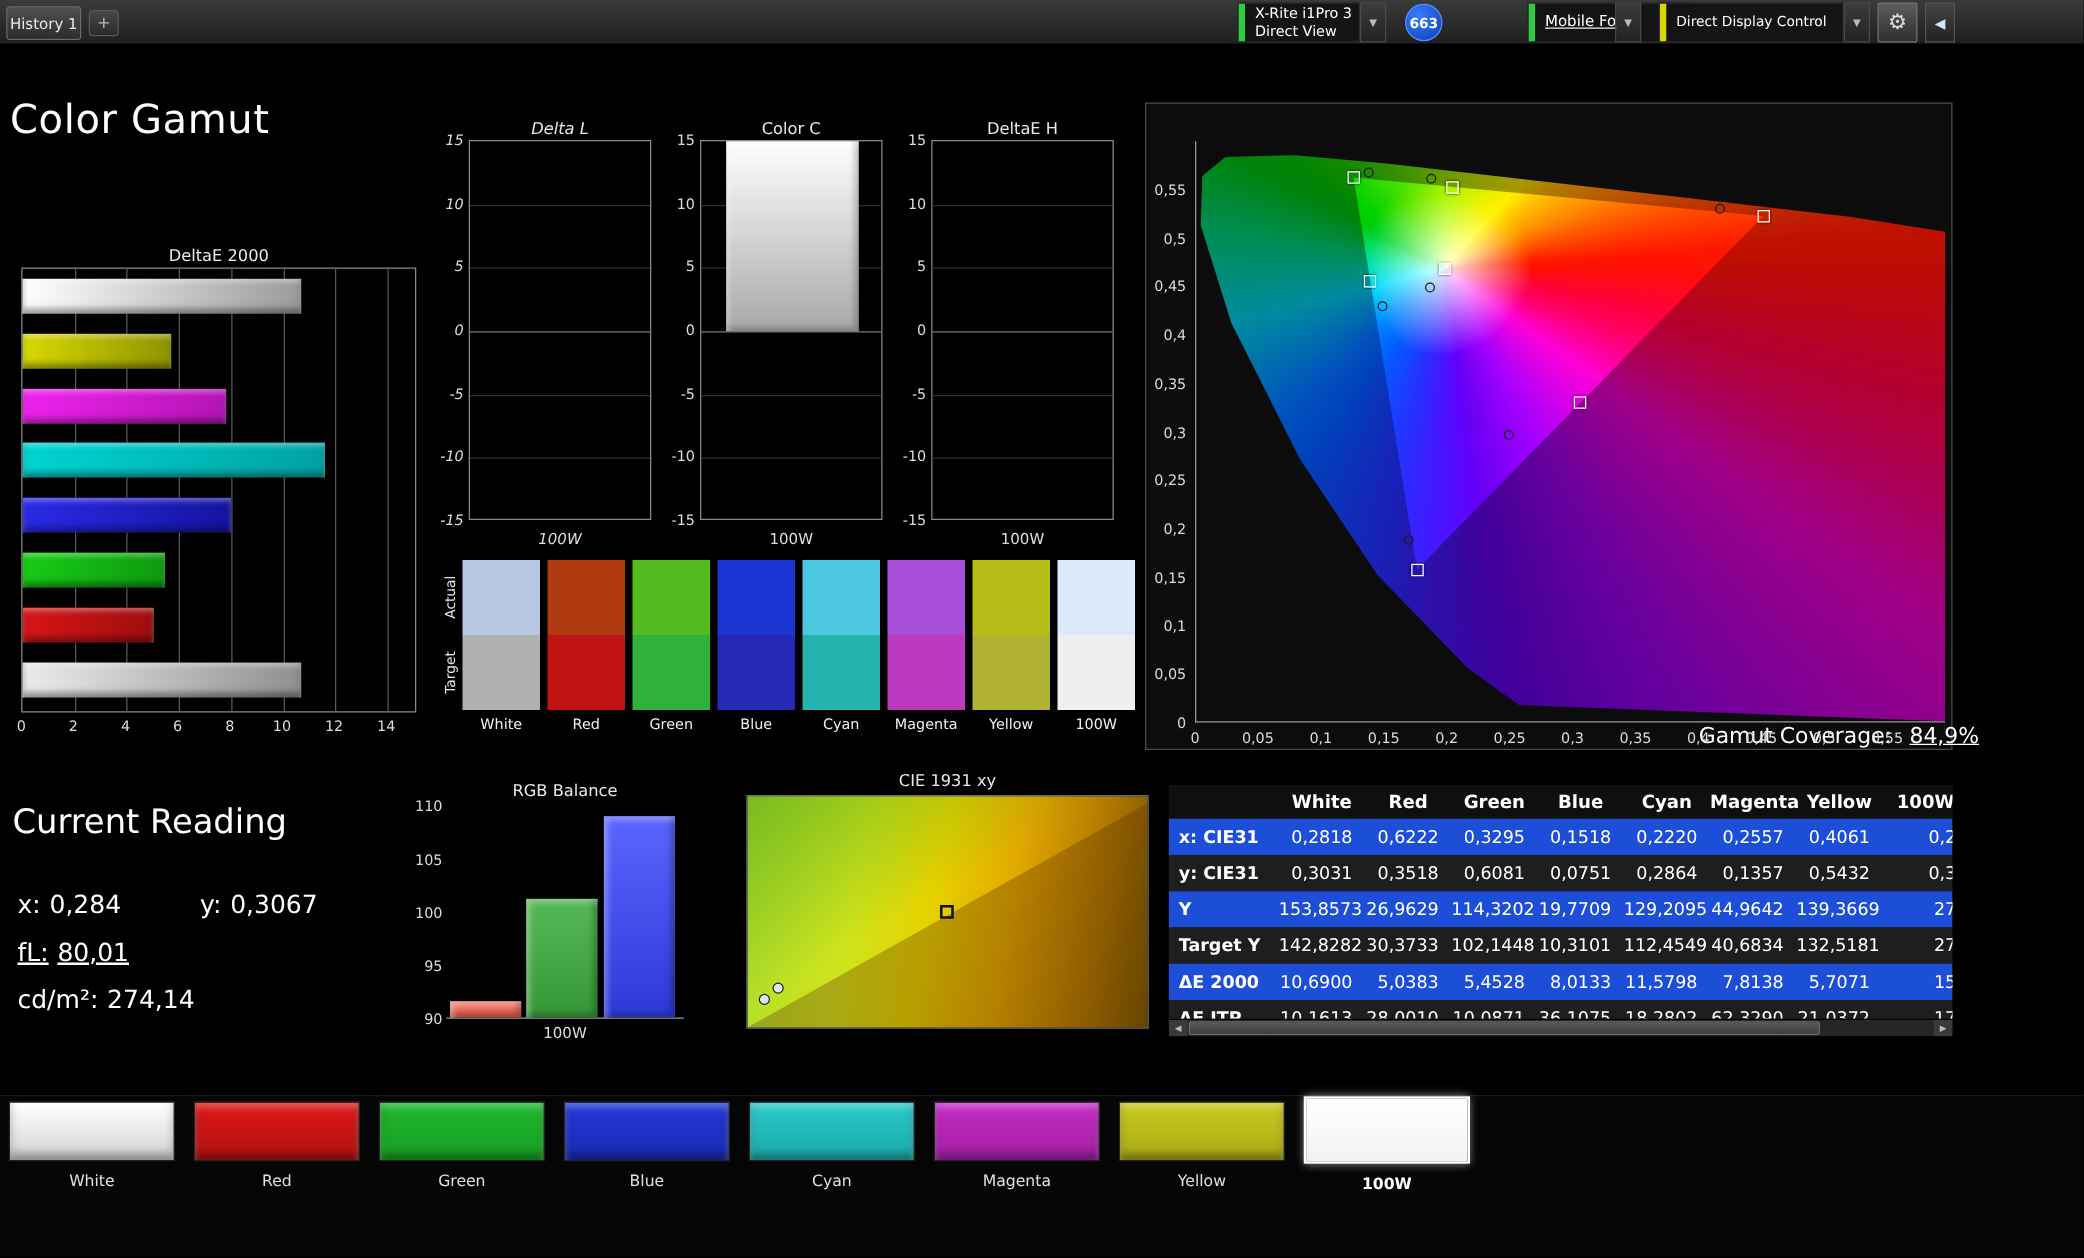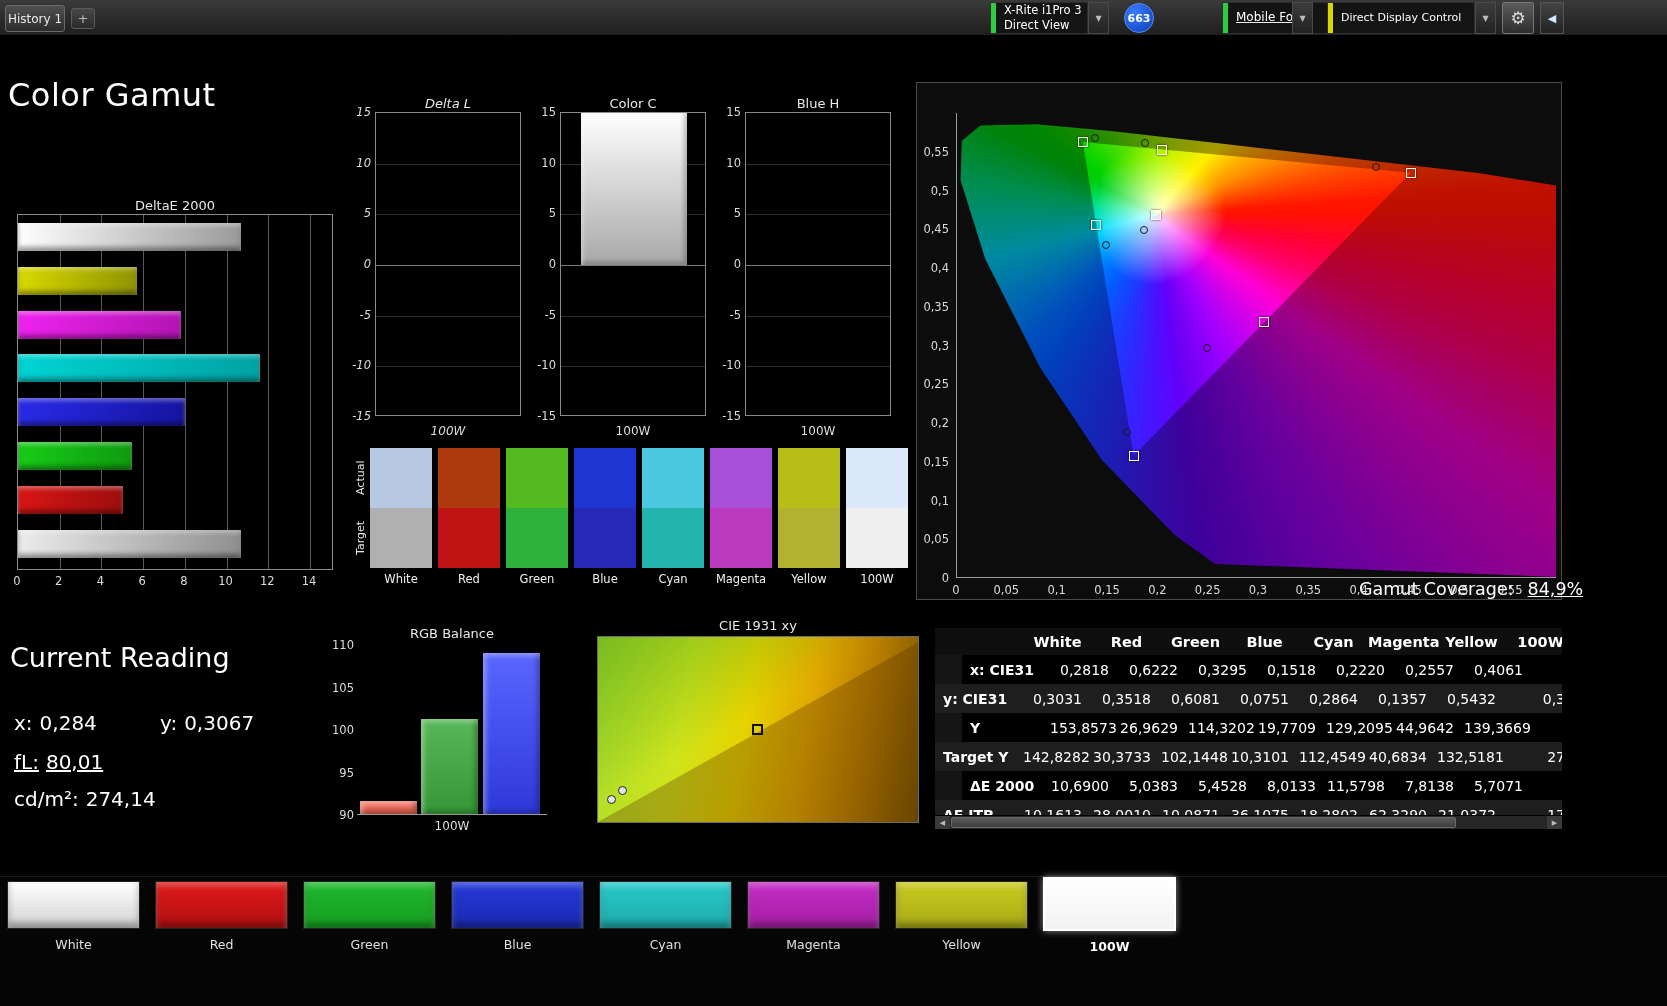--- a/index.html
+++ b/index.html
@@ -121,21 +121,21 @@
       clip-path:polygon(0 100%, 100% 3%, 100% 100%); }
   .cie31-square { position:absolute; width:11px; height:11px; border:2px solid #101010; }
   .cie31-dot { position:absolute; width:9px; height:9px; border-radius:50%; border:1.5px solid #222; background:#dfe6ea; }
 
   
   #rtable { position:absolute; left:935px; top:628px; width:627px; height:201px; background:#151515; overflow:hidden; }
   .thead { display:flex; height:27px; align-items:center; background:#0f0f0f; }
   .th { flex:none; width:69px; text-align:center; font-size:14.5px; font-weight:bold; color:#fff; }
   .th.lbl { width:88px; }
   .tr { display:flex; height:29px; align-items:center; }
-  .tr.even { background:#000000;margin-left:27px; } .tr.odd { background:#1e1e1e; }
+  .tr.even { background:#1d4ed8; } .tr.odd { background:#1e1e1e; }
   .td { flex:none; width:69px; text-align:right; padding-right:10px; font-size:14px; color:#fff; white-space:nowrap; }
   .td.lbl { width:88px; text-align:left; padding-left:8px; padding-right:0; font-weight:bold; }
   .tscroll { position:absolute; left:0; bottom:0; width:627px; height:14px; background:#262626; border-top:1px solid #000; }
   .tarrow { position:absolute; top:0; width:15px; height:13px; background:#3a3a3a; color:#bbb; font-size:7px;
             display:flex; align-items:center; justify-content:center; }
   .tthumb { position:absolute; left:16px; top:1px; width:505px; height:11px;
             background:linear-gradient(#5a5a5a,#3e3e3e); border:1px solid #6a6a6a; border-radius:2px; }
 
   
   #bottombar { position:absolute; left:0; top:876px; width:1667px; height:130px; background:#050505; border-top:1px solid #1a1a1a; }
@@ -250,21 +250,21 @@
       <div class="ylab" style="left: 0px; top: 9px;">15</div>
       <div class="ylab" style="left: 0px; top: 59.6667px;">10</div>
       <div class="ylab" style="left: 0px; top: 110.333px;">5</div>
       <div class="ylab" style="left: 0px; top: 161px;">0</div>
       <div class="ylab" style="left: 0px; top: 211.667px;">-5</div>
       <div class="ylab" style="left: 0px; top: 262.333px;">-10</div>
       <div class="ylab" style="left: 0px; top: 313px;">-15</div>
       <div class="lch-xlabel">100W</div>
     </div>
     <div class="lch" style="left: 711px;">
-      <div class="lch-title">Blue H</div>
+      <div class="lch-title">DeltaE H</div>
       <div class="lch-plot">
         <div class="lch-grid" style="top: 50.6667px;"></div>
         <div class="lch-grid" style="top: 101.333px;"></div>
         <div class="lch-zero" style="top: 152px;"></div>
         <div class="lch-grid" style="top: 202.667px;"></div>
         <div class="lch-grid" style="top: 253.333px;"></div>
       </div>
       <div class="ylab" style="left: 0px; top: 9px;">15</div>
       <div class="ylab" style="left: 0px; top: 59.6667px;">10</div>
       <div class="ylab" style="left: 0px; top: 110.333px;">5</div>

